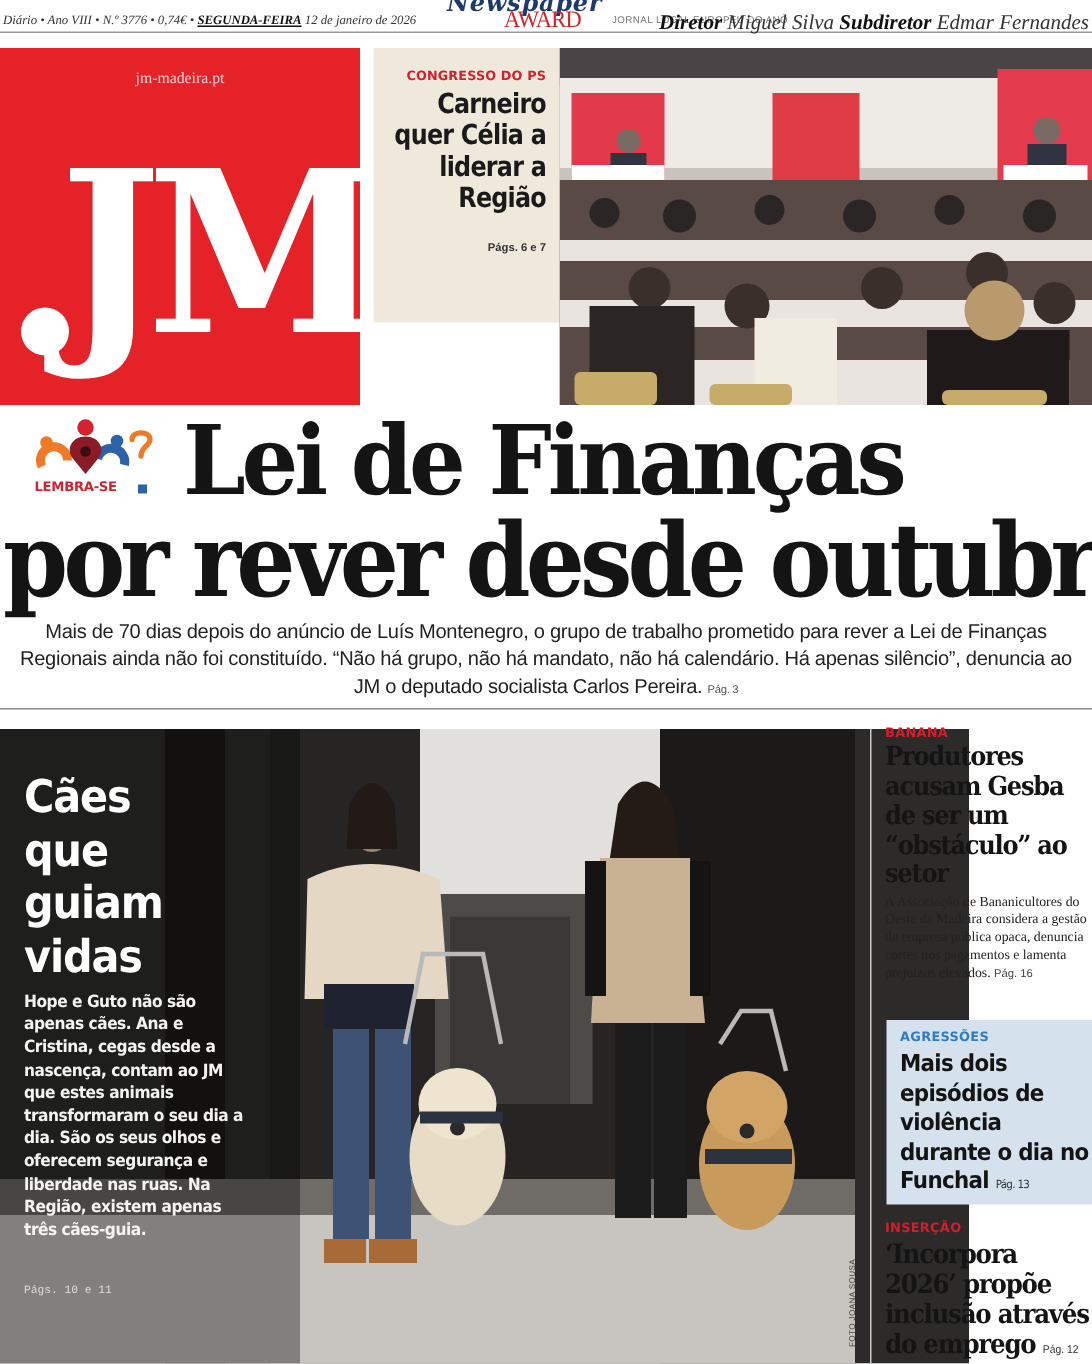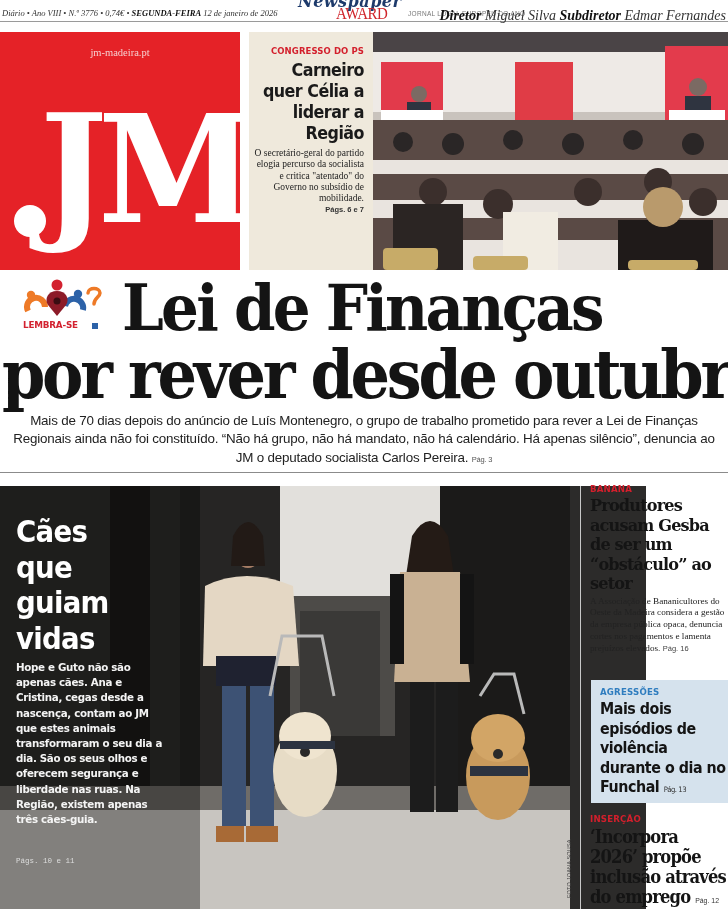--- a/index.html
+++ b/index.html
@@ -2,36 +2,36 @@
 <html><head>
 <meta charset="utf-8">
 <style>
   * { box-sizing: border-box; margin: 0; padding: 0; }
   html, body { width: 728px; height: 909px; background: #ffffff; overflow: hidden; }
   body { position: relative; font-family: "Liberation Sans", sans-serif; color: #1a1a1a; }
 
   
   .topbar { position: absolute; left: 0; top: 0; width: 728px; height: 22px; border-bottom: 1px solid #9a9a9a; }
   .topbar .left { position: absolute; left: 2px; top: 8px; font-family: "Liberation Serif", serif; font-style: italic; font-size: 8.5px; color: #333; white-space: nowrap; }
-  .topbar .left b { font-style: italic; font-weight: bold; color: #111; }
+  .topbar .left b { font-style: italic; font-weight: bold; color: #111; text-decoration: underline; }
   .topbar .right { position: absolute; right: 2px; top: 8px; font-family: "Liberation Serif", serif; font-style: italic; font-size: 14px; color: #333; white-space: nowrap; text-align: right; }
   .topbar .right b { font-weight: bold; color: #111; }
   .award { position: absolute; left: 296px; top: -6px; width: 200px; height: 28px; }
   .award .np { position: absolute; left: 2px; top: -2px; font-family: "DejaVu Serif", serif; font-weight: bold; font-style: italic; font-size: 16px; color: #1d3a6b; letter-spacing: 0.5px; }
   .award .aw { position: absolute; left: 40px; top: 12px; font-family: "Liberation Serif", serif; font-size: 15px; color: #d0262c; letter-spacing: -0.5px; transform: scaleY(1.05); }
   .award .sub { position: absolute; left: 112px; top: 16px; font-family: "Liberation Sans", sans-serif; font-size: 6.5px; color: #777; letter-spacing: 0.3px; white-space: nowrap; }
 
   
   .logo { position: absolute; left: 0; top: 32px; width: 240px; height: 238px; background: #e52227; }
   .logo .url { position: absolute; left: 0; width: 100%; top: 15px; text-align: center; color: #f6d0d0; font-family: Liberation Serif, serif; font-size: 10.5px; }
   .logo .dot { position: absolute; left: 2px; top: 132px; width: 30px; height: 30px; border-radius: 50%; background: #fff; }
   .logo .jm { position: absolute; left: 44px; top: 46px; font-family: "DejaVu Serif", serif; font-weight: bold; font-size: 150px; color: #fff; line-height: 150px; letter-spacing: -10px; transform: scaleX(0.95); transform-origin: left; }
 
   
-  .teaser { position: absolute; left: 249px; top: 32px; width: 124px; height: 238px; background: #efe9dc; text-align: right; padding: 14px 9px 0 4px; }
+  .teaser { position: absolute; left: 249px; top: 32px; width: 124px; height: 183px; background: #efe9dc; text-align: right; padding: 14px 9px 0 4px; }
   .teaser .kicker { font-family: "DejaVu Sans", sans-serif; font-weight: bold; font-size: 8.5px; color: #d31f2c; letter-spacing: 0.1px; }
   .teaser .title { margin-top: 3px; font-family: "DejaVu Sans", sans-serif; font-weight: bold; font-size: 18.5px; line-height: 21px; color: #1a1a1a; letter-spacing: -0.6px; transform: scaleX(0.86); transform-origin: right; width: 130px; margin-left: -19px; }
   .teaser .body { margin-top: 5px; font-family: "Liberation Serif", serif; font-size: 9.5px; line-height: 11.3px; color: #222; }
   .teaser .pg { font-family: "Liberation Sans", sans-serif; font-size: 7.5px; font-weight: bold; color: #333; }
 
   .photo1 { position: absolute; left: 373px; top: 32px; width: 355px; height: 238px; overflow: hidden; background: #b8a9a2; }
 
   
   .lembra { position: absolute; left: 22px; top: 277px; width: 82px; height: 58px; }
   .lembra .txt { position: absolute; left: 1px; top: 43px; font-family: "DejaVu Sans", sans-serif; font-weight: bold; font-size: 8.8px; color: #d32230; letter-spacing: -0.2px; }
@@ -88,21 +88,21 @@
 <div class="logo">
   <div class="url">jm-madeira.pt</div>
   <div class="dot" style="top:173px;left:14px;width:32px;height:32px;"></div>
   <div class="jm" style="top:62px;left:40px;">JM</div>
 </div>
 
 <div class="teaser">
   <div class="kicker">CONGRESSO DO PS</div>
   <div class="title">Carneiro quer Célia a liderar a Região</div>
   <div class="body">
-    <span>O secretário-geral do partido elogia percurso da socialista e critica "atentado" do Governo no subsídio de mobilidade.</span><br>
+    <br>
     <span class="pg">Págs. 6 e 7</span>
   </div>
 </div>
 
 <div class="photo1">
   <svg width="355" height="238" viewBox="0 0 355 238">
     <rect width="355" height="238" fill="#c9c3bd"></rect>
     <rect x="0" y="0" width="355" height="26" fill="#4a4446"></rect>
     <rect x="0" y="20" width="355" height="60" fill="#eeeae6"></rect>
     <rect x="8" y="30" width="62" height="60" fill="#e23a4b"></rect>

